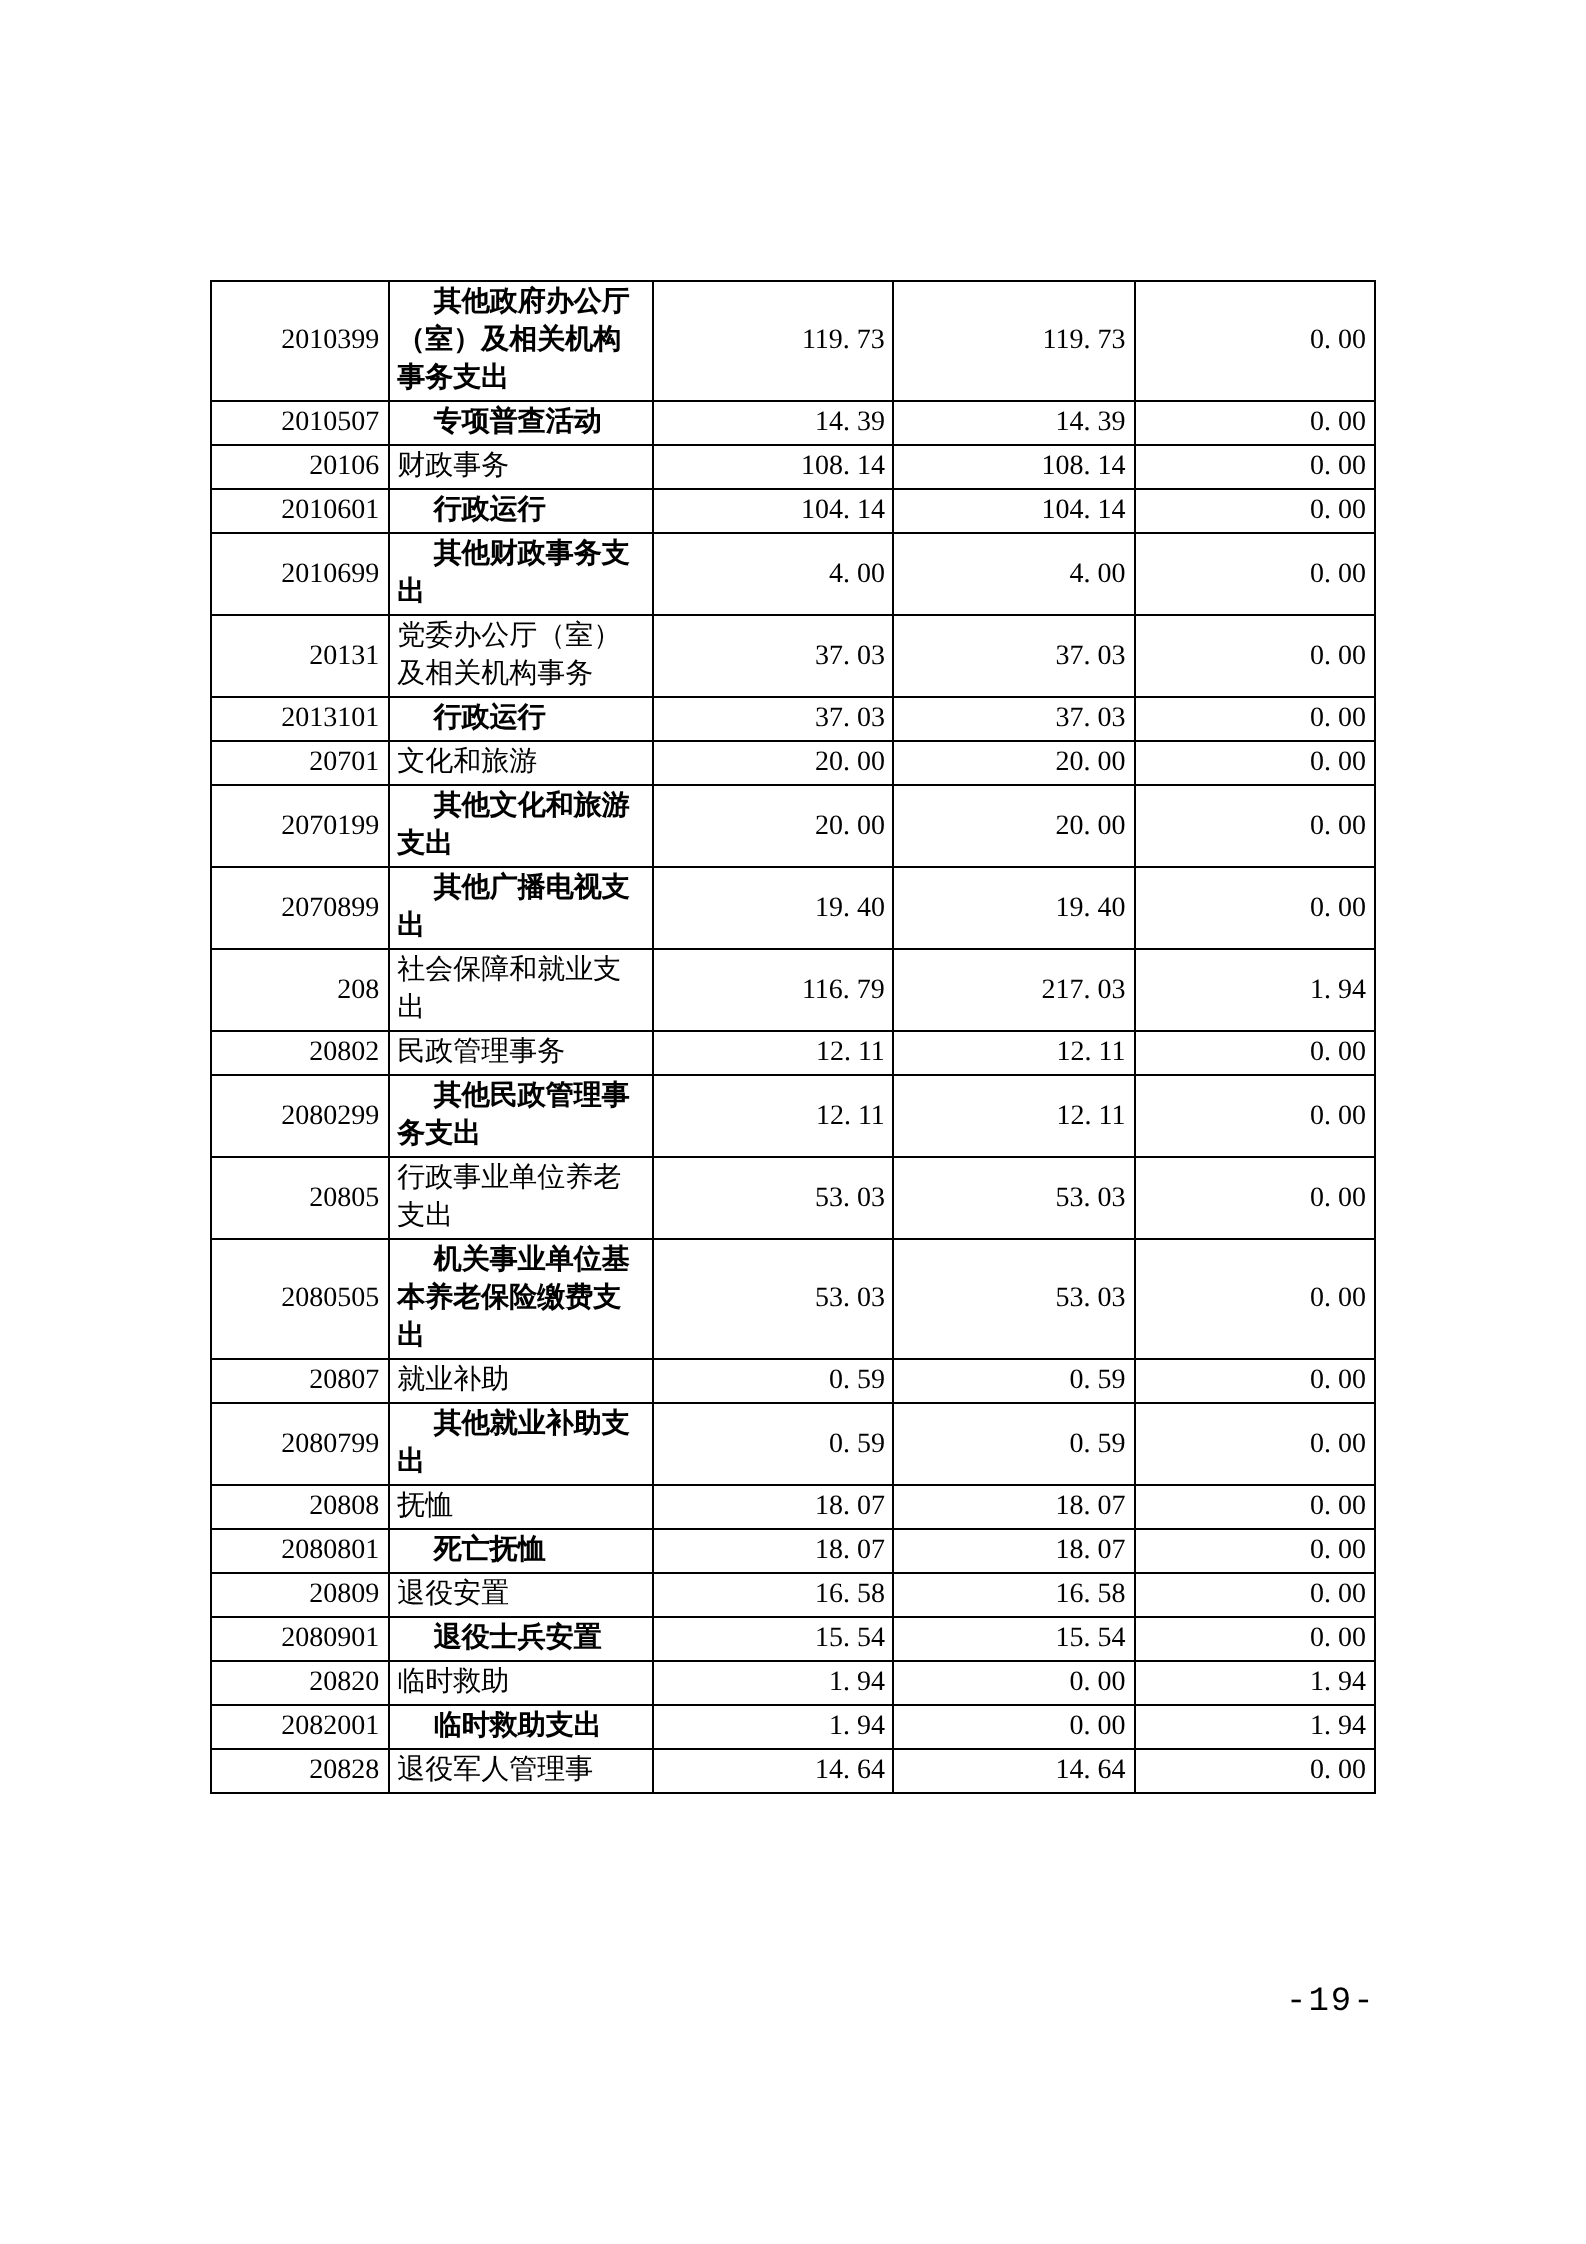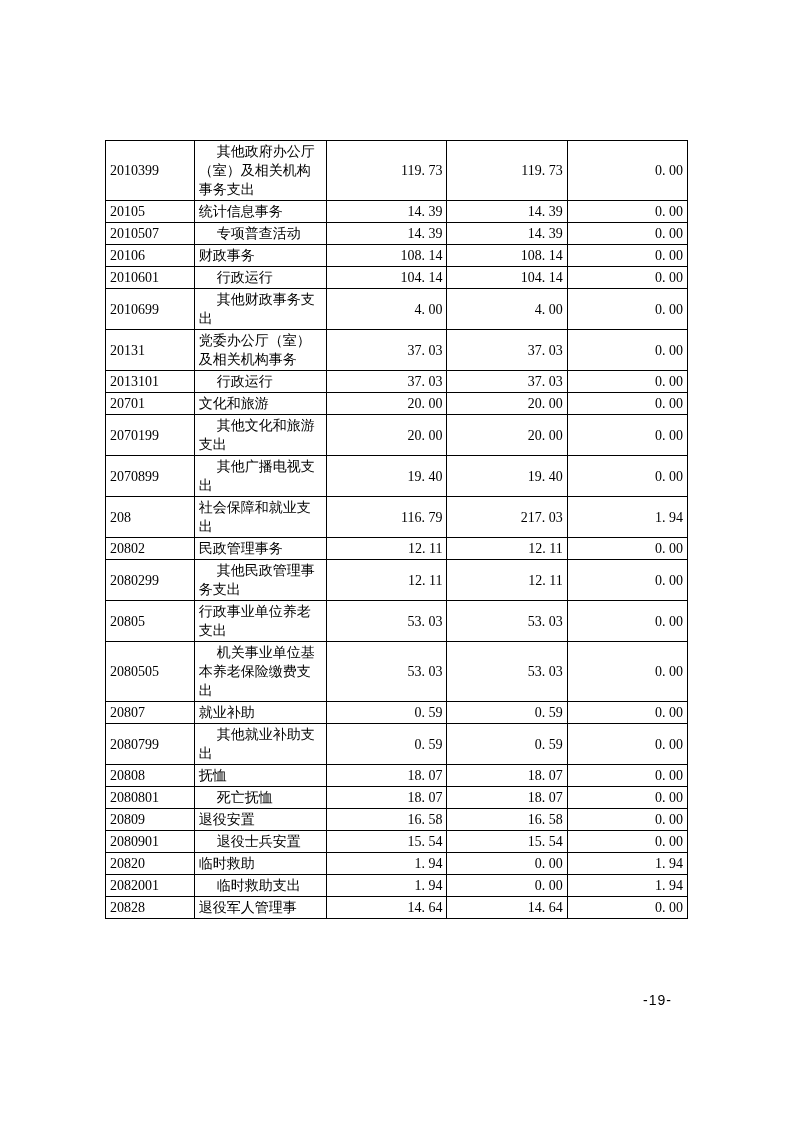--- a/index.html
+++ b/index.html
@@ -31,42 +31,43 @@
     font-size: 14px;
     line-height: 19px;
     padding: 1px 4px;
     vertical-align: middle;
     word-break: break-all;
     overflow: hidden;
   }
   td.col-code {
     width: 87px;
     padding-left: 7px;
-    text-align: left;
+    text-align: right;
     margin-left: 16px;
   }
   td.col-name {
     width: 130px;
     text-align: left;
   }
   td.col-name.indent {
     text-indent: 1.3em;
+    font-weight: bold;
   }
   td.col-num {
     width: 118px;
     text-align: right;
     padding-right: 10px;
   }
   .page-number {
     position: absolute;
     left: 643px;
     top: 992px;
-    font-size: 14px;
+    font-size: 17px;
     letter-spacing: 1px;
-    font-family: Liberation Sans, sans-serif;
+    font-family: Liberation Mono, monospace;
   }
 </style>
 </head>
 <body>
 
 <div class="page">
   <div class="table-wrap">
     <table class="budget">
       <colgroup>
         <col style="width:87px">
@@ -77,27 +78,20 @@
       </colgroup>
       <tbody>
           <tr>
             <td class="col-code">2010399</td>
             <td class="col-name indent">其他政府办公厅（室）及相关机构事务支出</td>
             <td class="col-num">119. 73</td>
             <td class="col-num">119. 73</td>
             <td class="col-num">0. 00</td>
           </tr>
           <tr>
-            <td class="col-code">20105</td>
-            <td class="col-name">统计信息事务</td>
-            <td class="col-num">14. 39</td>
-            <td class="col-num">14. 39</td>
-            <td class="col-num">0. 00</td>
-          </tr>
-          <tr>
             <td class="col-code">2010507</td>
             <td class="col-name indent">专项普查活动</td>
             <td class="col-num">14. 39</td>
             <td class="col-num">14. 39</td>
             <td class="col-num">0. 00</td>
           </tr>
           <tr>
             <td class="col-code">20106</td>
             <td class="col-name">财政事务</td>
             <td class="col-num">108. 14</td>

